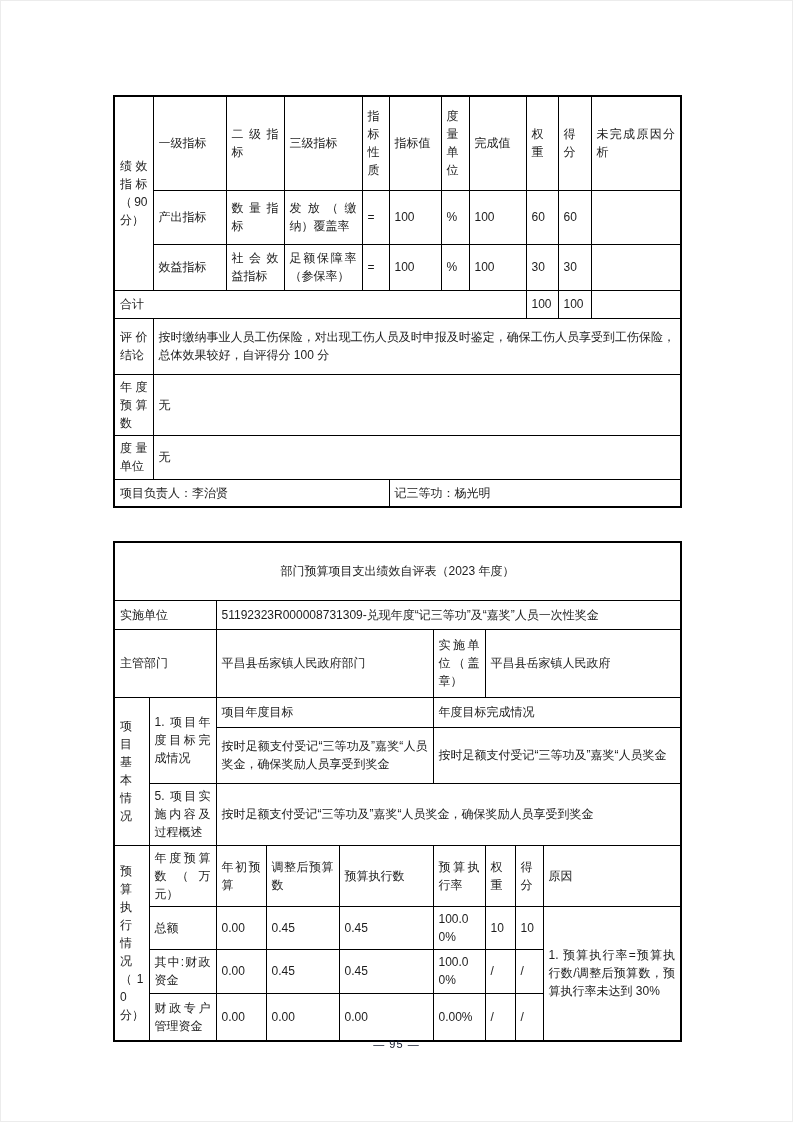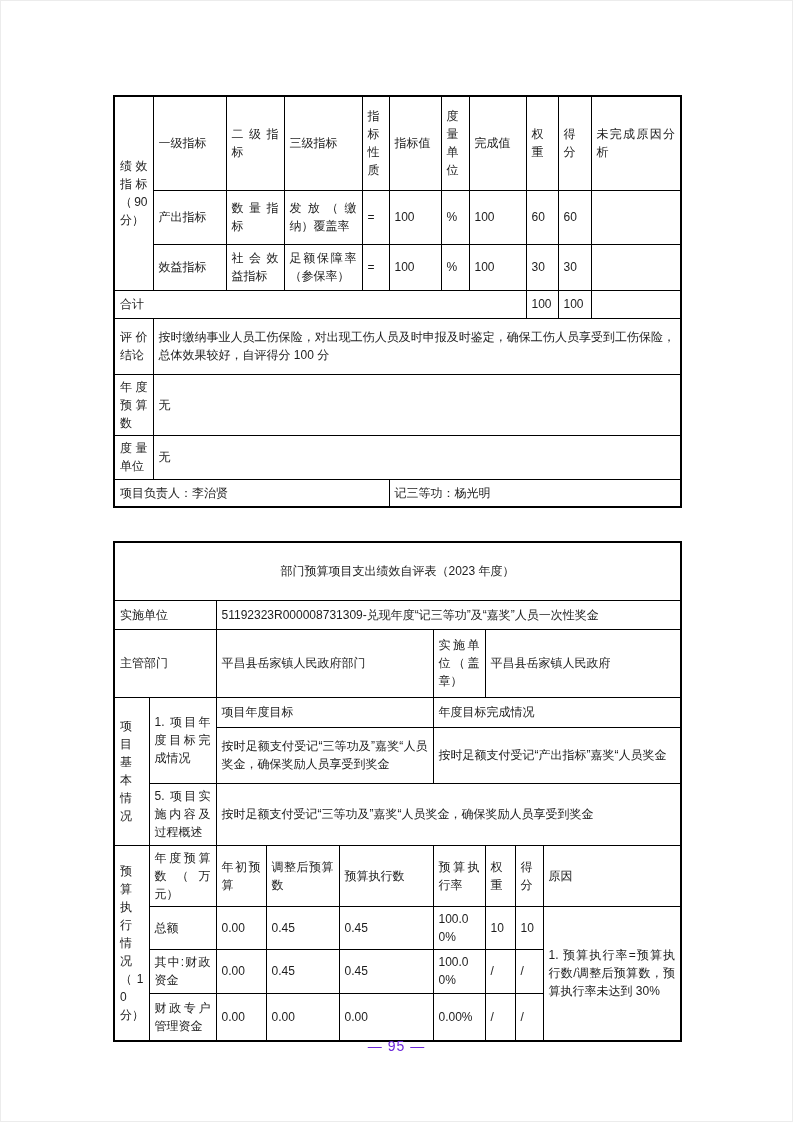--- a/index.html
+++ b/index.html
@@ -32,22 +32,22 @@
     color: #1c1c1c;
   }
   td.center { text-align: center; }
   .tbl2 { margin-top: 33px; }
   .page-number {
     position: absolute;
     left: 0;
     top: 1038px;
     width: 100%;
     text-align: center;
-    font-size: 14px;
-    color: #6d28d9;
+    font-size: 11px;
+    color: #0f172a;
     letter-spacing: 1px;
   }
 </style>
 </head>
 <body>
 
 <div class="page">
   <div class="content">
 
     <table class="tbl1">
@@ -154,21 +154,21 @@
         <td colspan="3">平昌县岳家镇人民政府</td>
       </tr>
       <tr style="height:30px">
         <td rowspan="3">项目基本情况</td>
         <td rowspan="2">1. 项目年度目标完成情况</td>
         <td colspan="3">项目年度目标</td>
         <td colspan="4">年度目标完成情况</td>
       </tr>
       <tr style="height:56px">
         <td colspan="3">按时足额支付受记“三等功及”嘉奖“人员奖金，确保奖励人员享受到奖金</td>
-        <td colspan="4">按时足额支付受记“产出指标”嘉奖“人员奖金</td>
+        <td colspan="4">按时足额支付受记“三等功及”嘉奖“人员奖金</td>
       </tr>
       <tr style="height:62px">
         <td>5. 项目实施内容及过程概述</td>
         <td colspan="7">按时足额支付受记“三等功及”嘉奖“人员奖金，确保奖励人员享受到奖金</td>
       </tr>
       <tr style="height:54px">
         <td rowspan="4">预算执行情况（10分）</td>
         <td>年度预算数（万元）</td>
         <td>年初预算</td>
         <td>调整后预算数</td>

